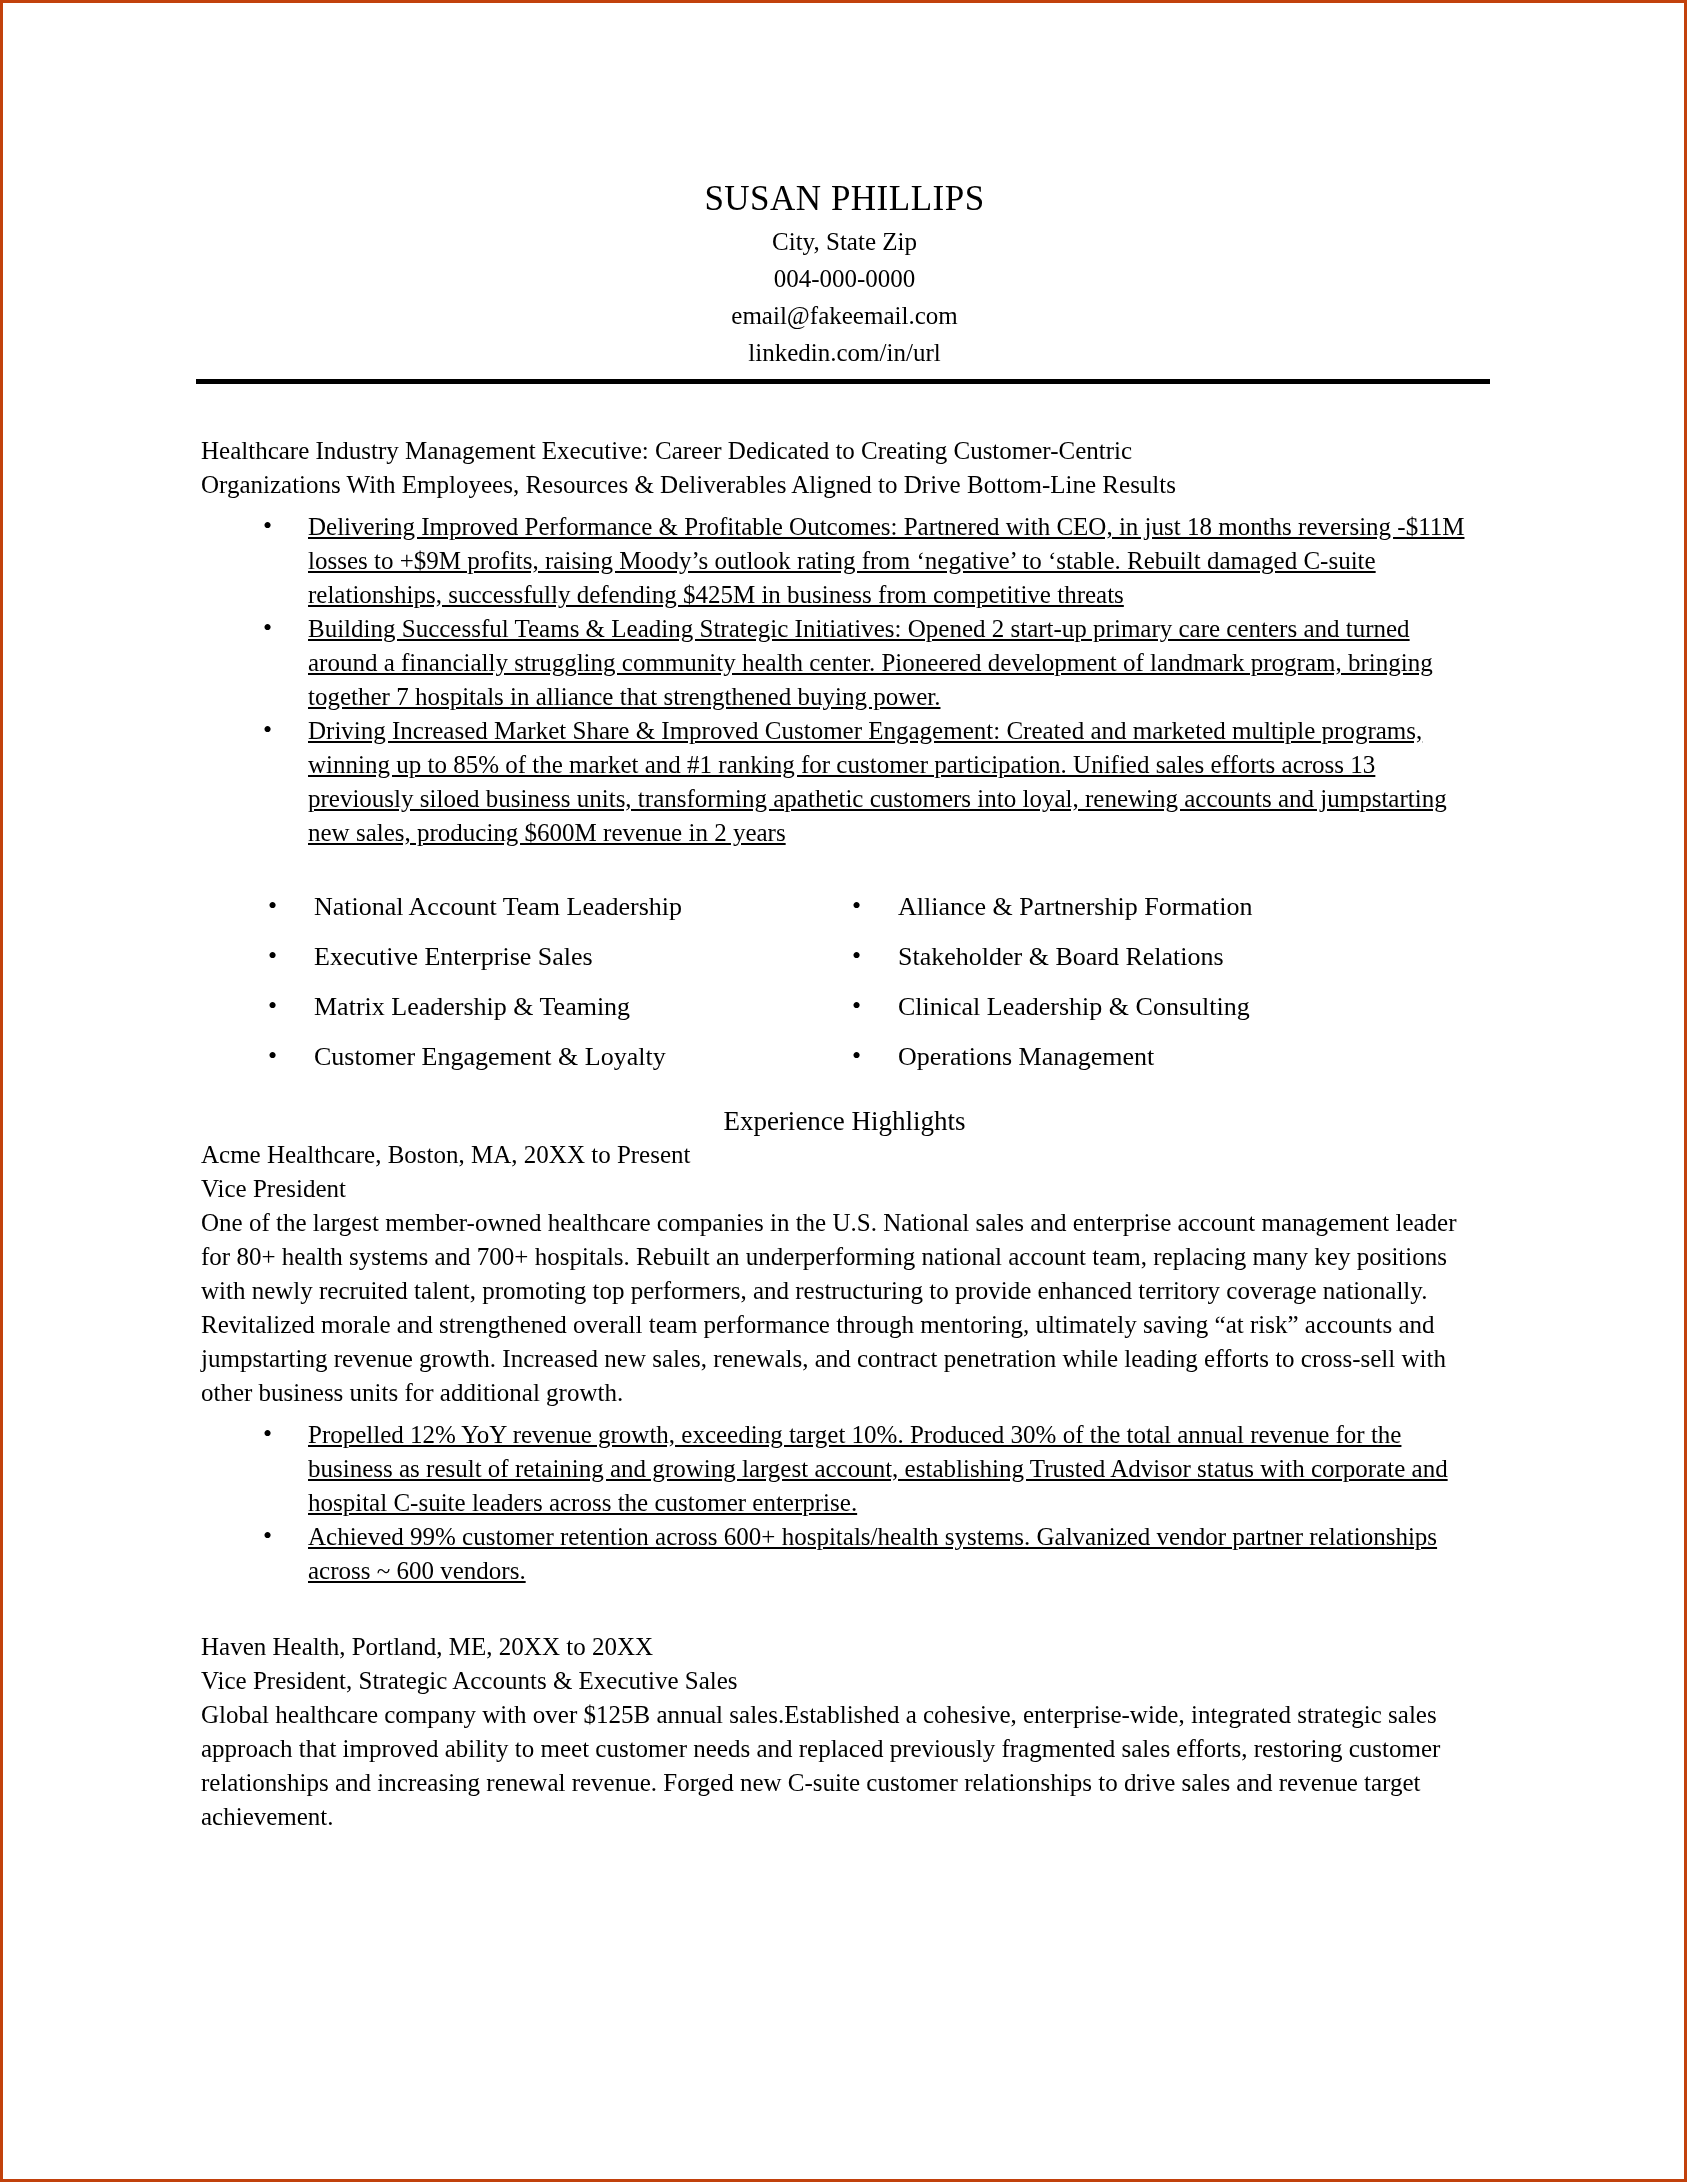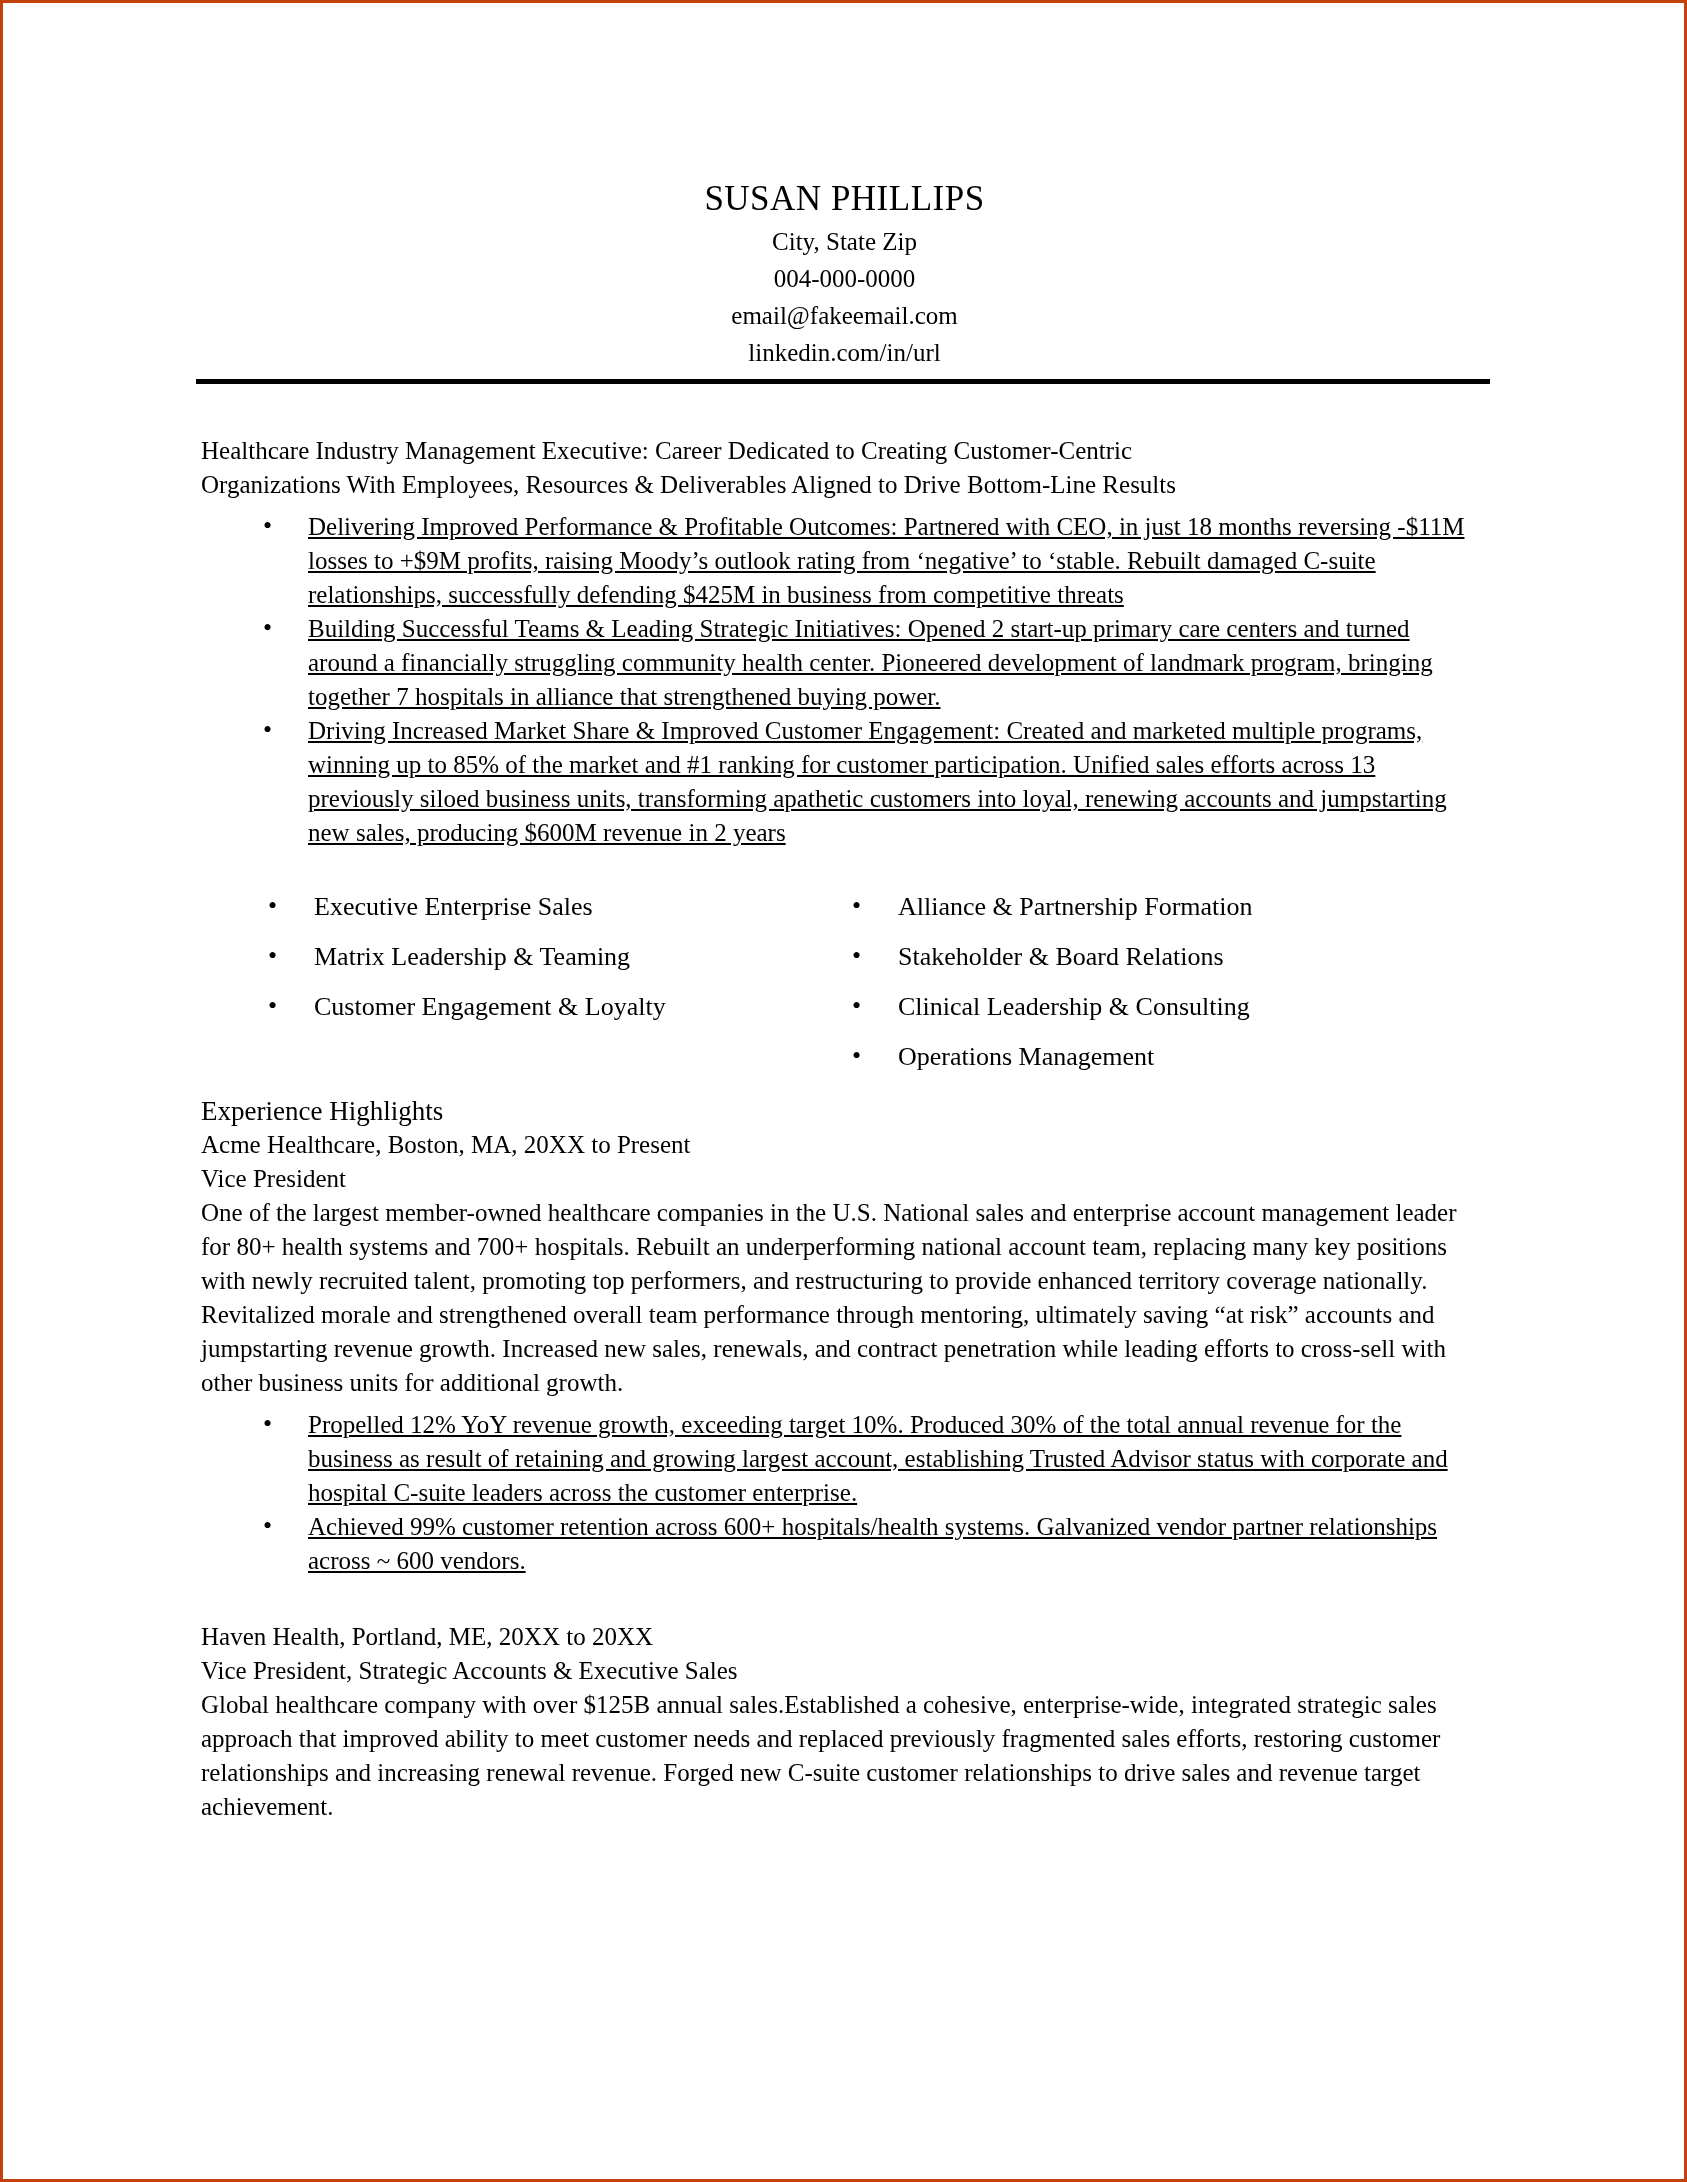--- a/index.html
+++ b/index.html
@@ -99,23 +99,24 @@
   .skills-col li::before {
     content: "\2022";
     position: absolute;
     left: 8px;
     top: -1px;
     font-size: 26px;
   }
 
   
   .section-title {
+    text-align: center;
     font-size: 27px;
     line-height: 34px;
-    margin-top: 2px;
+    margin-top: 12px;
   }
   .job { margin-top: 0; }
   .job-line {
     font-size: 25px;
     line-height: 34px;
   }
   .job-para {
     font-size: 25px;
     line-height: 34px;
     margin: 0;
@@ -144,20 +145,21 @@
       <ul class="b1">
         <li>Delivering Improved Performance &amp; Profitable Outcomes: Partnered with CEO, in just 18 months reversing -$11M losses to +$9M profits, raising Moody’s outlook rating from ‘negative’ to ‘stable. Rebuilt damaged C-suite relationships, successfully defending $425M in business from competitive threats</li>
         <li>Building Successful Teams &amp; Leading Strategic Initiatives: Opened 2 start-up primary care centers and turned around a financially struggling community health center. Pioneered development of landmark program, bringing together 7 hospitals in alliance that strengthened buying power.</li>
         <li>Driving Increased Market Share &amp; Improved Customer Engagement: Created and marketed multiple programs, winning up to 85% of the market and #1 ranking for customer participation. Unified sales efforts across 13 previously siloed business units, transforming apathetic customers into loyal, renewing accounts and jumpstarting new sales, producing $600M revenue in 2 years</li>
       </ul>
     </div>
 
     <div class="skills">
       <div class="skills-col">
         <ul>
+          <li>National Account Team Leadership</li>
           <li>Executive Enterprise Sales</li>
           <li>Matrix Leadership &amp; Teaming</li>
           <li>Customer Engagement &amp; Loyalty</li>
         </ul>
       </div>
       <div class="skills-col">
         <ul>
           <li>Alliance &amp; Partnership Formation</li>
           <li>Stakeholder &amp; Board Relations</li>
           <li>Clinical Leadership &amp; Consulting</li>

